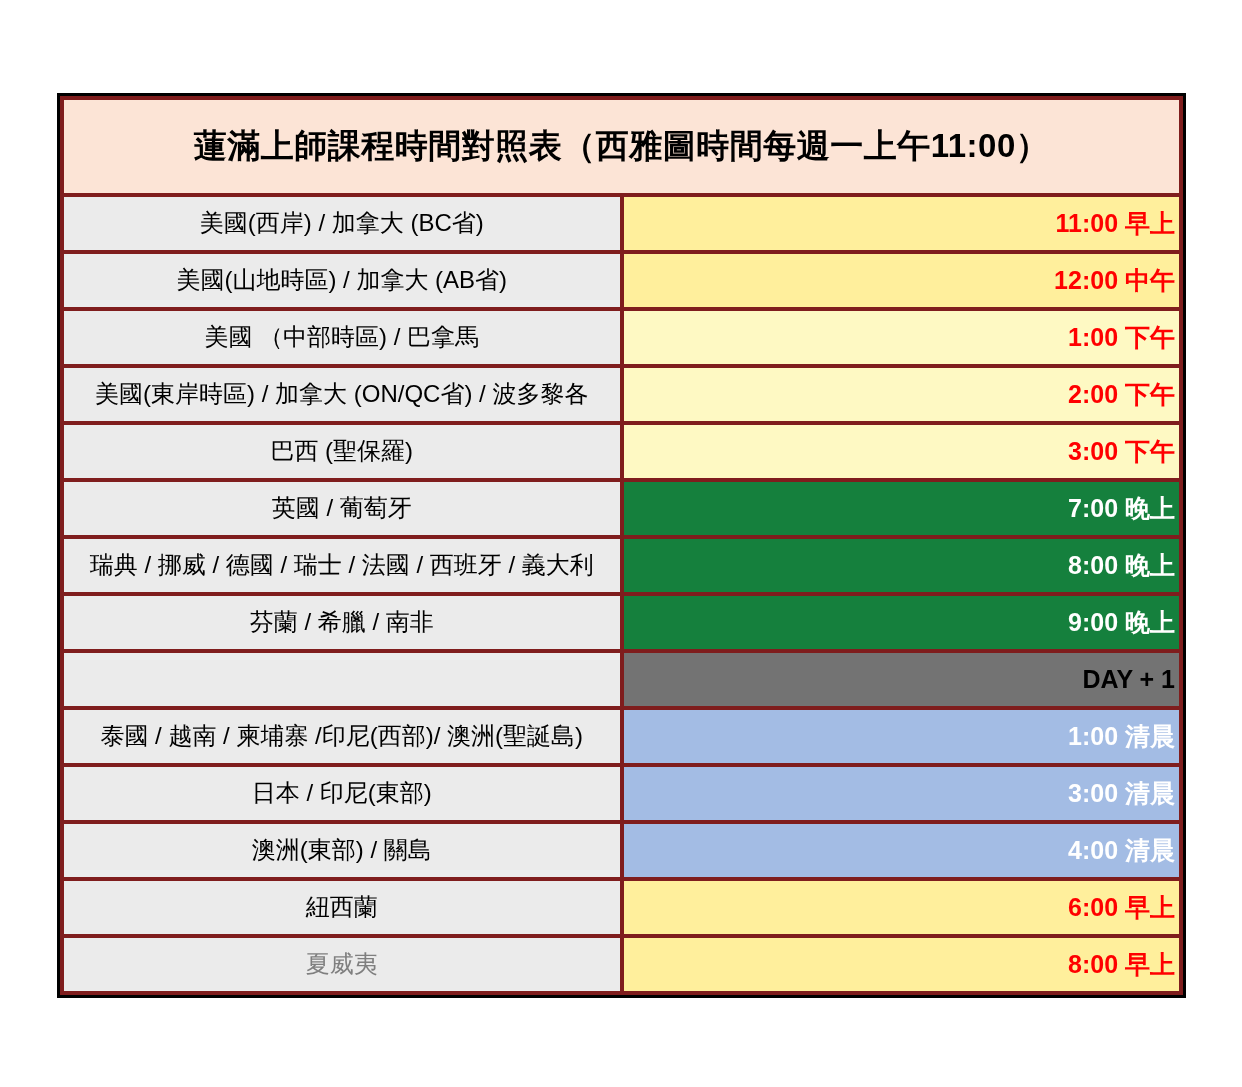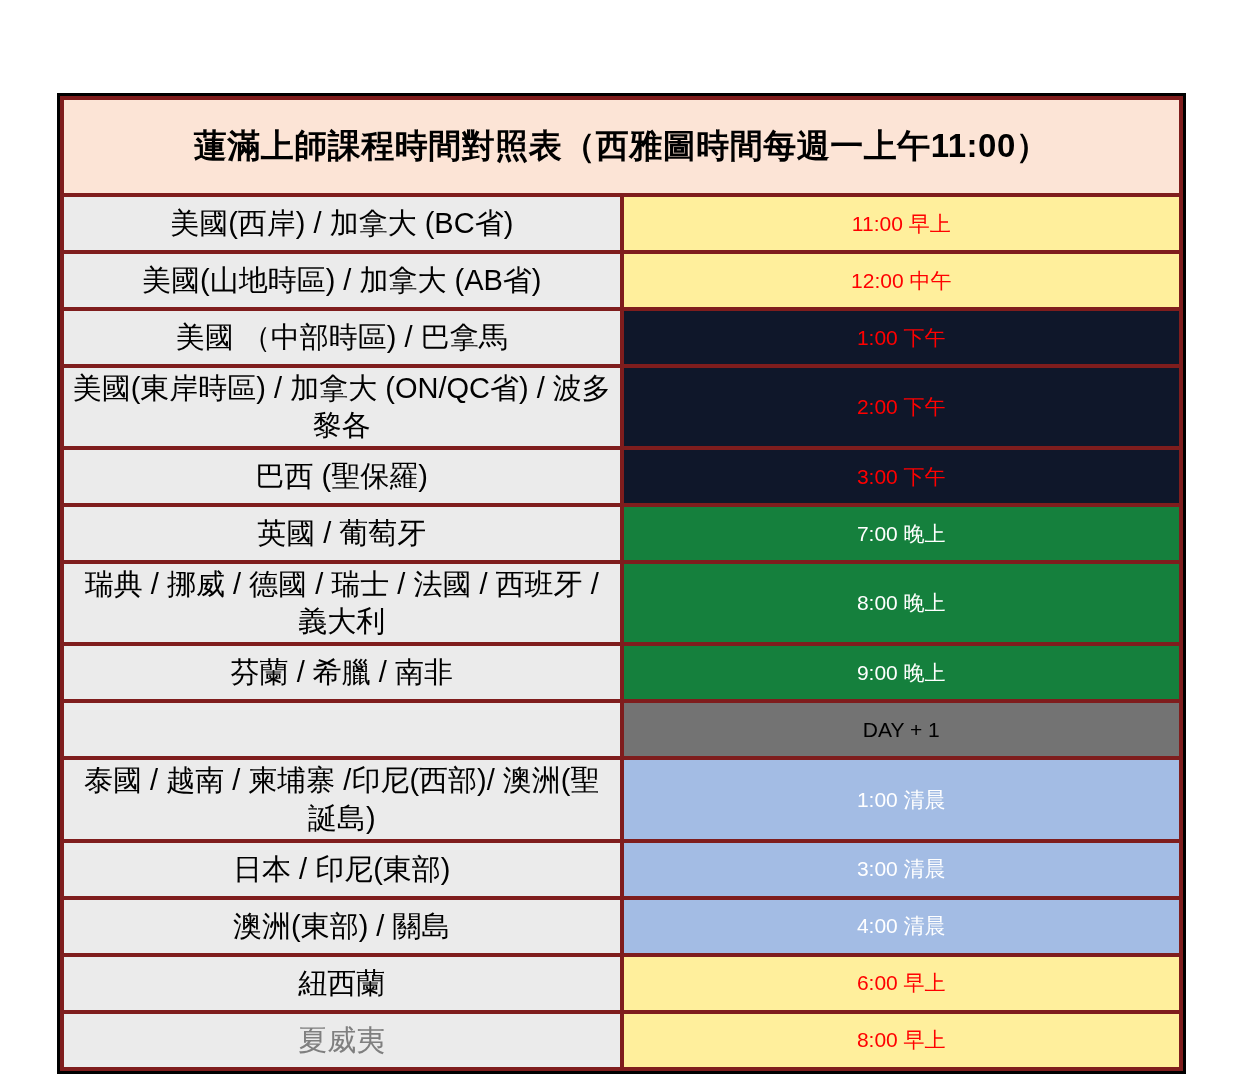--- a/index.html
+++ b/index.html
@@ -41,43 +41,43 @@
     font-size: 33px;
     font-weight: bold;
     color: #000000;
     height: 93px;
     padding: 0 10px !important;
     letter-spacing: 0.5px;
   }
   .region-cell {
     background: #ebebeb;
     text-align: center;
-    font-size: 29px;
+    font-size: 24px;
     color: #000000;
     height: 49px;
     padding: 2px 6px !important;
     line-height: 1.28;
   }
   .region-cell.two-line {
     height: 98px;
   }
   .region-cell.faded {
     color: #7f7f7f;
   }
   .time-cell {
-    text-align: center;
-    font-size: 21px;
-    font-weight: normal;
+    text-align: right;
+    font-size: 25px;
+    font-weight: bold;
     height: 49px;
     width: 255px;
     padding: 2px 4px !important;
     white-space: nowrap;
   }
   .t-yellow { background: #ffef9c; }
-  .t-orange { background: #0f172a; }
+  .t-orange { background: #fef9c3; }
   .t-navy   { background: #15803d; color: #ffffff; }
   .t-blue   { background: #a3bce4; color: #ffffff; }
   .t-peach  { background: #737373; color: #000000; }
   .num-red  { color: #ff0000; }
   .num-black{ color: #000000; }
   .lbl-red  { color: #ff0000; }
   .lbl-white{ color: #ffffff; }
 </style>
 </head>
 <body>

